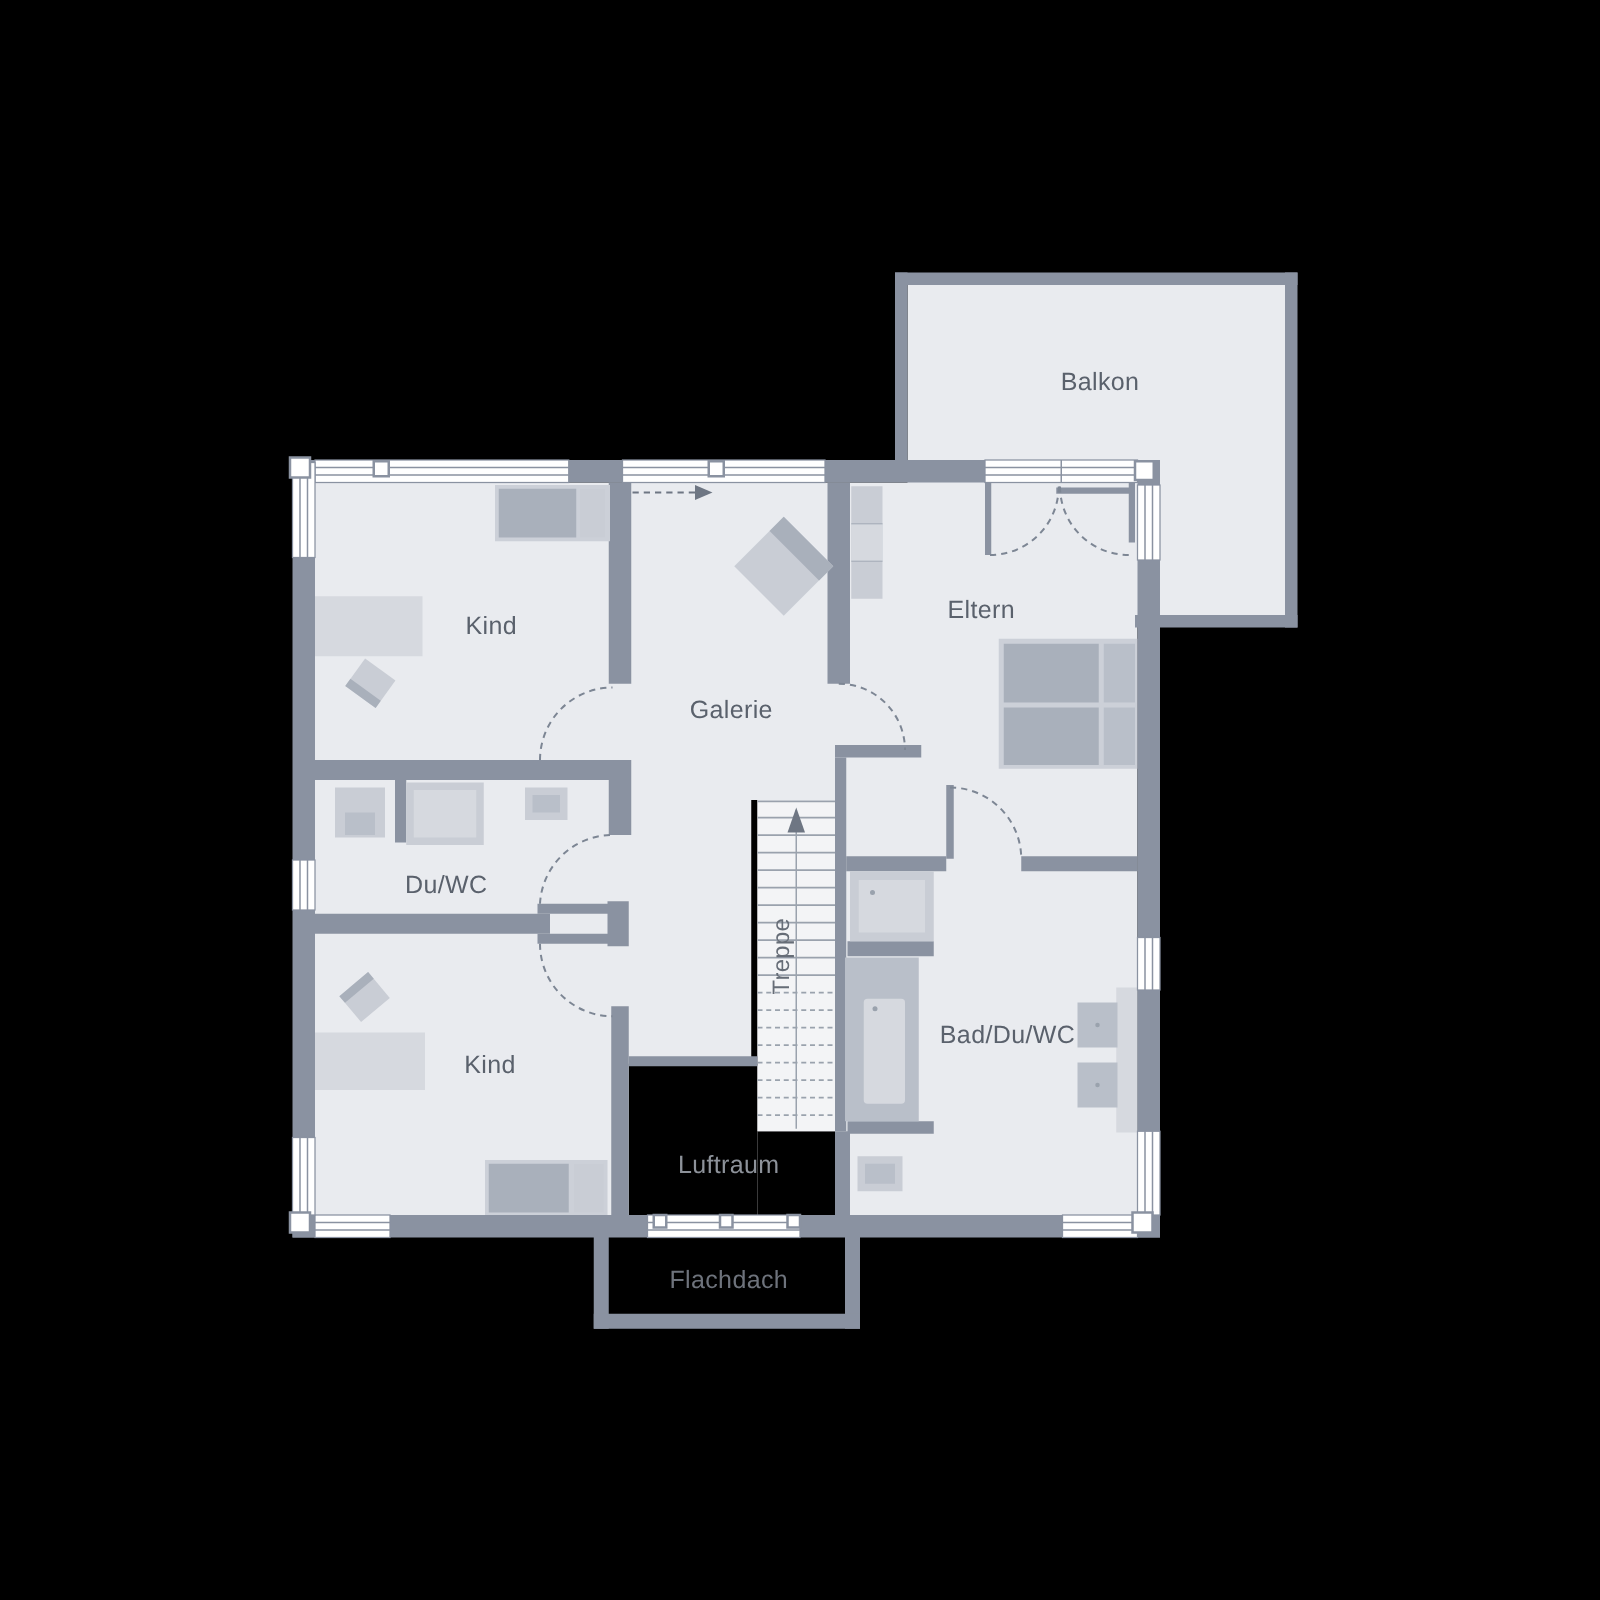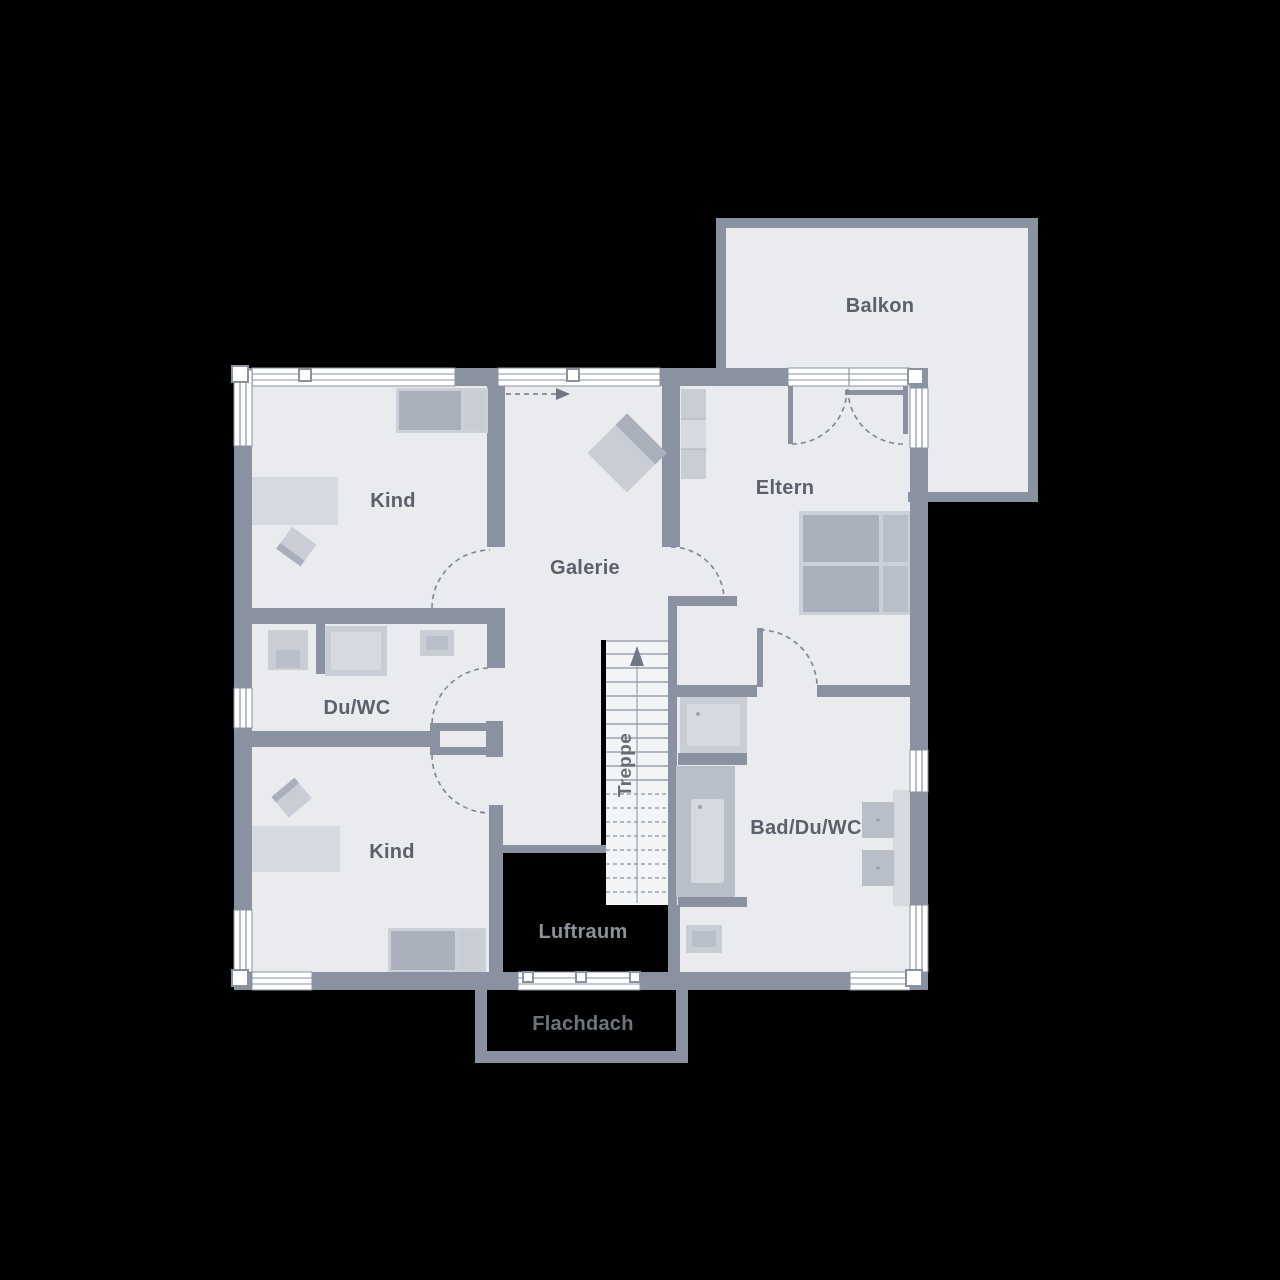--- a/index.html
+++ b/index.html
@@ -1,16 +1,16 @@
 <!DOCTYPE html>
 <html><head>
 <meta charset="utf-8">
 <style>
   html,body{margin:0;padding:0;background:#000;}
-  .stage{position:relative;width:1280px;height:1280px;background:#000;overflow:hidden;font-weight:bold;}
+  .stage{position:relative;width:1280px;height:1280px;background:#000;overflow:hidden;}
   svg{position:absolute;left:0;top:0;}
   svg text{font-family:"Liberation Sans",sans-serif;font-size:20px;fill:#5a616c;letter-spacing:0.3px;}
   .t-void{fill:#8d929a;}
   .t-roof{fill:#6e737c;}
   .t-stair{font-size:19px;fill:#666d77;}
   .wall{fill:#8a92a1;}
   .floor{fill:#e9ebef;}
   .win{fill:#ffffff;stroke:#8a92a1;stroke-width:1;}
   .winline{stroke:#8a92a1;stroke-width:1.2;}
   .post{fill:#ffffff;stroke:#8a92a1;stroke-width:2;}

